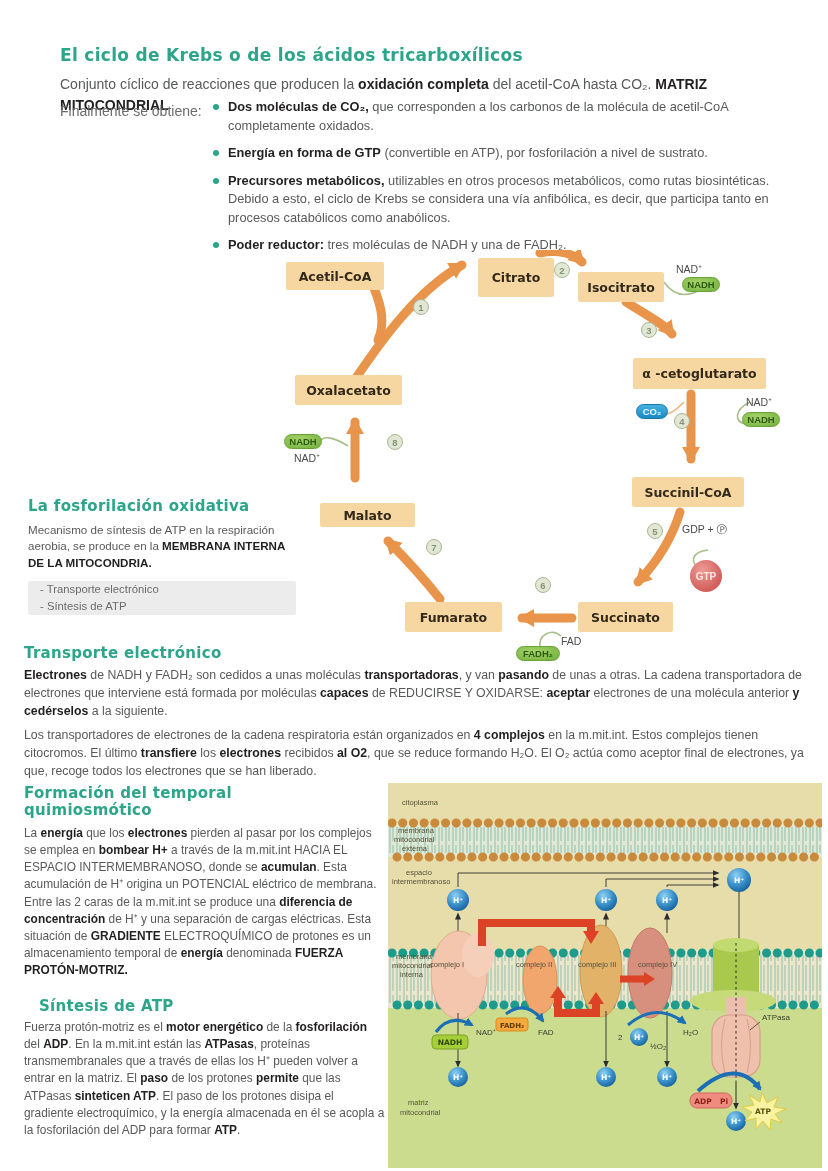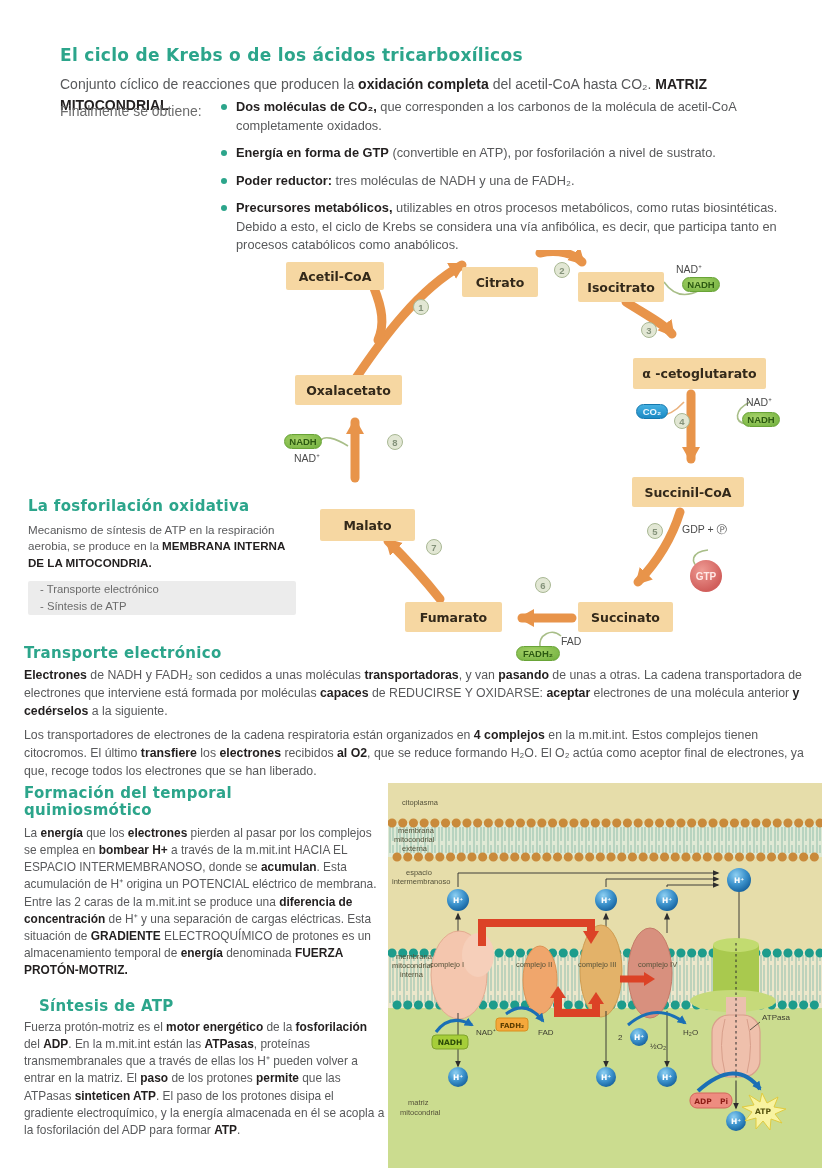--- a/index.html
+++ b/index.html
@@ -52,36 +52,36 @@
   #gray-box div { font-size:11.3px; color:#6b6b6b; line-height:1.5; }
 </style>
 </head>
 <body>
 
 <div class="abs hdr h1" style="left:60px; top:46px;">El ciclo de Krebs o de los ácidos tricarboxílicos</div>
 <div class="abs body-txt" style="left:60px; top:74px; width:745px;"><span>Conjunto cíclico de reacciones que producen la </span><b>oxidación completa</b><span> del acetil-CoA hasta CO₂. </span><b>MATRIZ MITOCONDRIAL</b></div>
 
 <div class="abs body-txt" style="left:60px; top:101px; color:#6b6b6b;">Finalmente se obtiene:</div>
 
-<div class="abs" style="left:221px; top:98px; width:566px;">
+<div class="abs" style="left:213px; top:98px; width:566px;">
   <div class="bullet-row">
     <span class="bullet-dot"></span>
     <span class="bullet-txt"><b>Dos moléculas de CO₂,</b><span> que corresponden a los carbonos de la molécula de acetil-CoA completamente oxidados.</span></span>
   </div>
   <div class="bullet-row">
     <span class="bullet-dot"></span>
     <span class="bullet-txt"><b>Energía en forma de GTP</b><span> (convertible en ATP), por fosforilación a nivel de sustrato.</span></span>
   </div>
   <div class="bullet-row">
     <span class="bullet-dot"></span>
-    <span class="bullet-txt"><b>Poder reductor:</b><span> tres moléculas de NADH y una de FADH₂.</span></span>
+    <span class="bullet-txt"><b>Precursores metabólicos,</b><span> utilizables en otros procesos metabólicos, como rutas biosintéticas. Debido a esto, el ciclo de Krebs se considera una vía anfibólica, es decir, que participa tanto en procesos catabólicos como anabólicos.</span></span>
   </div>
   <div class="bullet-row">
     <span class="bullet-dot"></span>
-    <span class="bullet-txt"><b>Precursores metabólicos,</b><span> utilizables en otros procesos metabólicos, como rutas biosintéticas. Debido a esto, el ciclo de Krebs se considera una vía anfibólica, es decir, que participa tanto en procesos catabólicos como anabólicos.</span></span>
+    <span class="bullet-txt"><b>Poder reductor:</b><span> tres moléculas de NADH y una de FADH₂.</span></span>
   </div>
 </div>
 
 <div id="krebs" class="abs">
   <svg class="layer" width="530" height="415" viewBox="0 0 530 415">
     <defs>
       <marker id="oarr" markerUnits="userSpaceOnUse" markerWidth="22" markerHeight="22" refX="12" refY="9" orient="auto">
         <polygon points="0,0 16,9 0,18" fill="#e8944a"></polygon>
       </marker>
     </defs>
@@ -102,27 +102,27 @@
       <path d="M 386,32 Q 400,52 422,40"></path>
       <path d="M 472,152 C 456,160 456,172 468,174"></path>
       <path d="M 430,300 C 414,302 410,312 424,320"></path>
       <path d="M 262,398 C 260,384 274,378 283,386"></path>
       <path d="M 70,196 C 56,187 46,186 43,190"></path>
     </g>
     <path d="M 406,152 C 396,163 388,166 380,166" stroke="#eab27e" stroke-width="1.6" fill="none"></path>
   </svg>
 
   <div class="kbox" style="left:8px; top:12px; width:98px; height:28px;">Acetil-CoA</div>
-  <div class="kbox" style="left:184px; top:8px; width:76px; height:30px;margin-top:9px;">Citrato</div>
+  <div class="kbox" style="left:200px; top:8px; width:76px; height:39px;">Citrato</div>
   <div class="kbox" style="left:300px; top:22px; width:86px; height:30px;">Isocitrato</div>
   <div class="kbox" style="left:355px; top:108px; width:133px; height:31px;">α -cetoglutarato</div>
   <div class="kbox" style="left:354px; top:227px; width:112px; height:30px;">Succinil-CoA</div>
   <div class="kbox" style="left:300px; top:352px; width:95px; height:30px;">Succinato</div>
   <div class="kbox" style="left:127px; top:352px; width:97px; height:30px;">Fumarato</div>
-  <div class="kbox" style="left:42px; top:259px; width:95px; height:32px;">Malato</div>
+  <div class="kbox" style="left:42px; top:253px; width:95px; height:24px;">Malato</div>
   <div class="kbox" style="left:17px; top:125px; width:107px; height:30px;">Oxalacetato</div>
 
   <div class="kcirc" style="left:135px; top:49px;">1</div>
   <div class="kcirc" style="left:276px; top:12px;">2</div>
   <div class="kcirc" style="left:363px; top:72px;">3</div>
   <div class="kcirc" style="left:396px; top:163px;">4</div>
   <div class="kcirc" style="left:369px; top:273px;">5</div>
   <div class="kcirc" style="left:257px; top:327px;">6</div>
   <div class="kcirc" style="left:148px; top:289px;">7</div>
   <div class="kcirc" style="left:109px; top:184px;">8</div>

